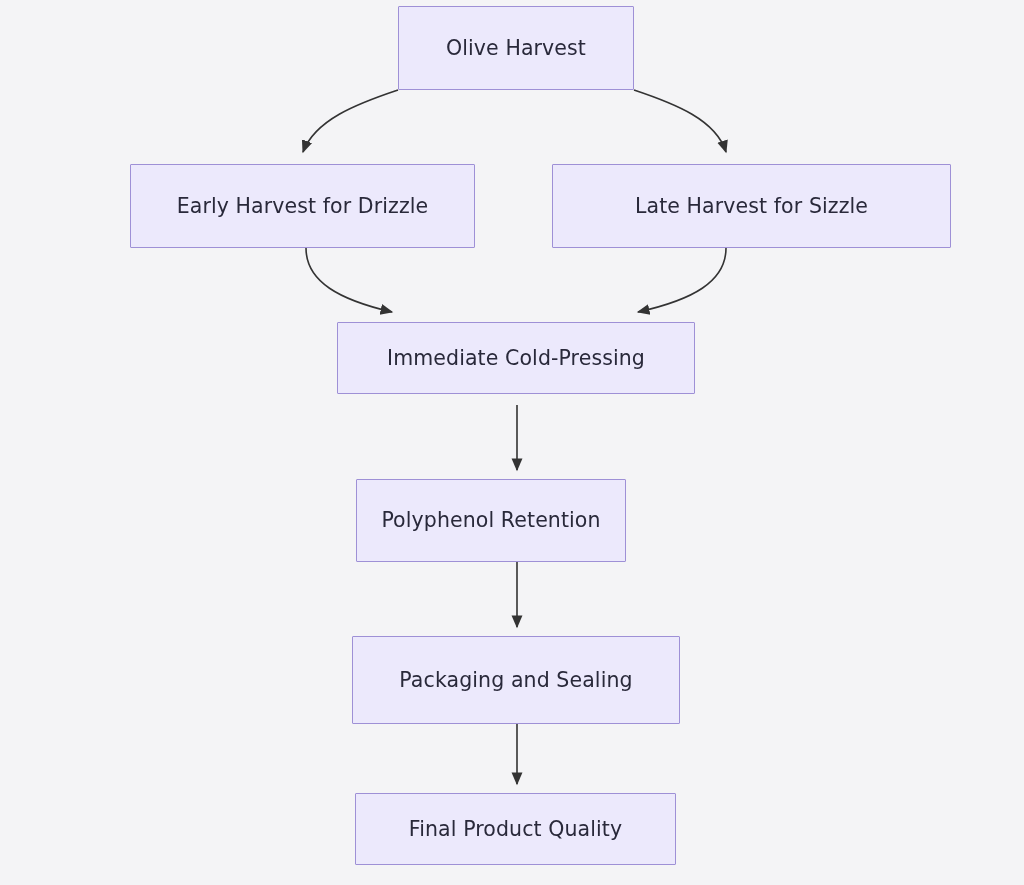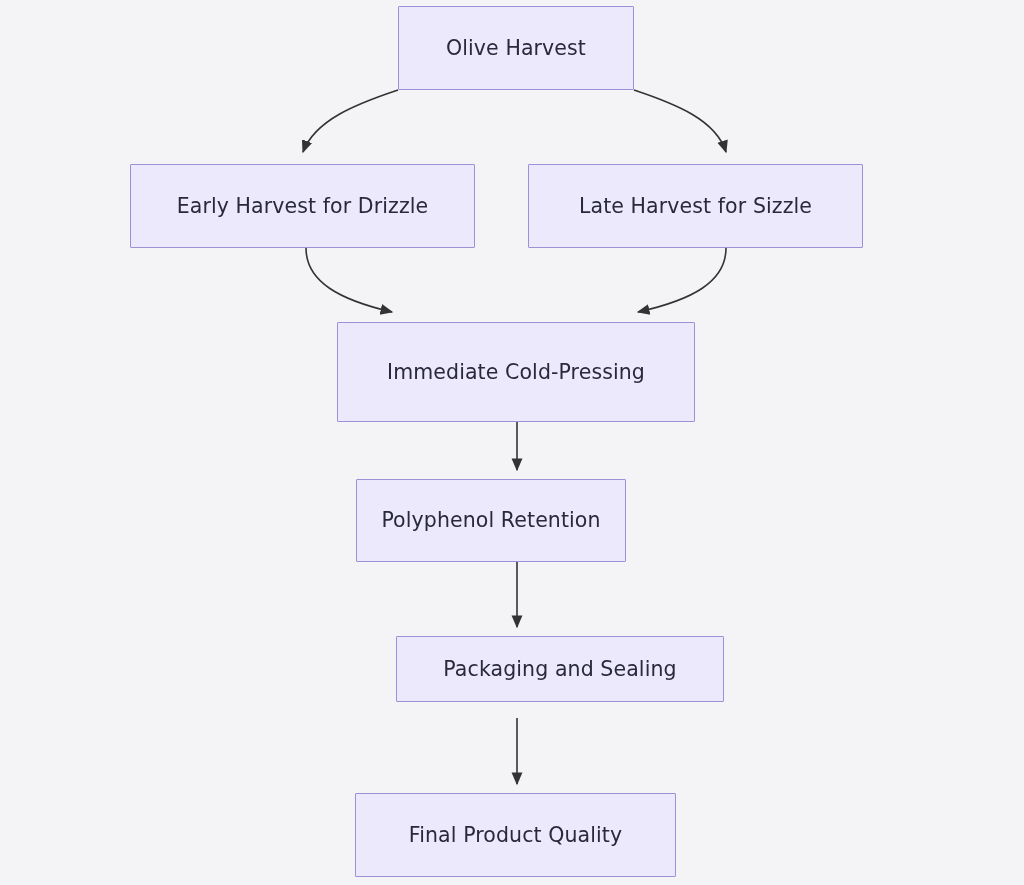--- a/index.html
+++ b/index.html
@@ -79,33 +79,33 @@
   </svg>
 
   <div class="node" style="left:398px; top:6px; width:236px; height:84px;">
     <span class="node-label">Olive Harvest</span>
   </div>
 
   <div class="node" style="left:130px; top:164px; width:345px; height:84px;">
     <span class="node-label">Early Harvest for Drizzle</span>
   </div>
 
-  <div class="node" style="left:528px; top:164px; width:335px; height:84px;">
+  <div class="node" style="left:552px; top:164px; width:399px; height:84px;">
     <span class="node-label">Late Harvest for Sizzle</span>
   </div>
 
-  <div class="node" style="left:337px; top:322px; width:358px; height:100px;">
+  <div class="node" style="left:337px; top:322px; width:358px; height:72px;">
     <span class="node-label">Immediate Cold-Pressing</span>
   </div>
 
   <div class="node" style="left:356px; top:479px; width:270px; height:83px;">
     <span class="node-label">Polyphenol Retention</span>
   </div>
 
-  <div class="node" style="left:352px; top:636px; width:328px; height:66px;margin-left:44px;">
+  <div class="node" style="left:352px; top:636px; width:328px; height:88px;">
     <span class="node-label">Packaging and Sealing</span>
   </div>
 
-  <div class="node" style="left:355px; top:793px; width:321px; height:84px;">
+  <div class="node" style="left:355px; top:793px; width:321px; height:72px;">
     <span class="node-label">Final Product Quality</span>
   </div>
 
 </div>
 
 </body></html>

